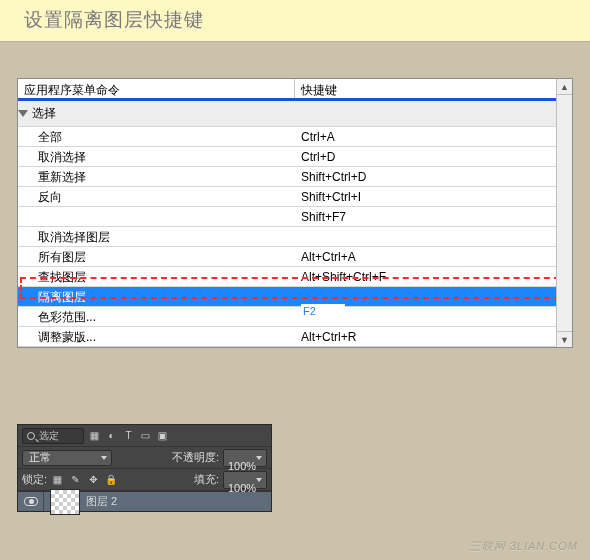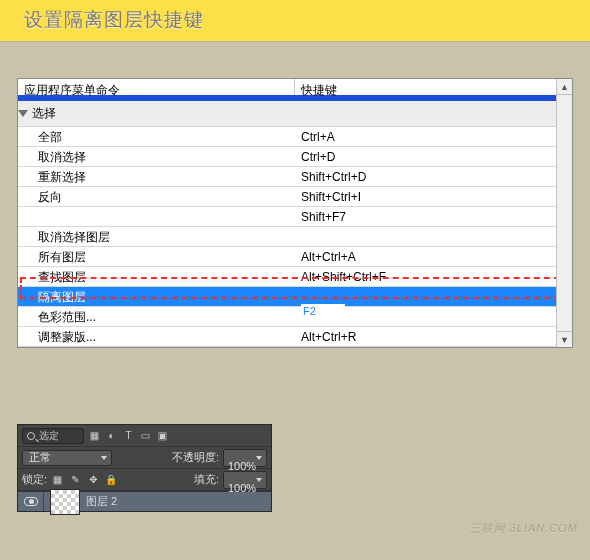--- a/index.html
+++ b/index.html
@@ -14,40 +14,40 @@
   }
   *, *::before, *::after { box-sizing: inherit; }
 
   
   .title-bar {
     height: 42px;
     line-height: 40px;
     padding-left: 24px;
     font-size: 19px;
     color: #7e7a6f;
-    background: #fde047;
+    background: #fef9c3;
     border-bottom: 1px solid #b8b19b;
     text-shadow: 0 1px 0 #f4f0e4;
     letter-spacing: 1px;
   }
 
   
   .dialog-wrap {
     margin: 36px 17px 0 17px;
     background: #ffffff;
     border: 1px solid #8b8b8b;
     position: relative;
   }
   .header-row {
     display: flex;
     height: 22px;
     line-height: 22px;
     font-size: 12px;
     background: #ffffff;
-    border-bottom: 6px solid #1d4ed8;
+    border-bottom: 3px solid #1d4ed8;
   }
   .header-row .col-cmd {
     flex: 0 0 277px;
     padding-left: 6px;
     border-right: 1px solid #c8c8c8;
   }
   .header-row .col-key {
     flex: 1 1 auto;
     padding-left: 6px;
   }
@@ -245,21 +245,21 @@
   }
   .thumb {
     width: 30px; height: 26px;
     margin: 0 6px;
     background:
       repeating-conic-gradient(#cfcfcf 0% 25%, #ffffff 0% 50%) 0 0/8px 8px;
     border: 1px solid #2c2c2c;
   }
   .watermark {
     position: absolute;
-    right: 12px; bottom: 24px;
+    right: 12px; bottom: 6px;
     font-size: 11px;
     color: #a49f8f;
     letter-spacing: 1px;
     font-style: italic;
     text-shadow: 0 1px 0 #ddd7c4;
   }
 </style>
 </head>
 <body>
 

